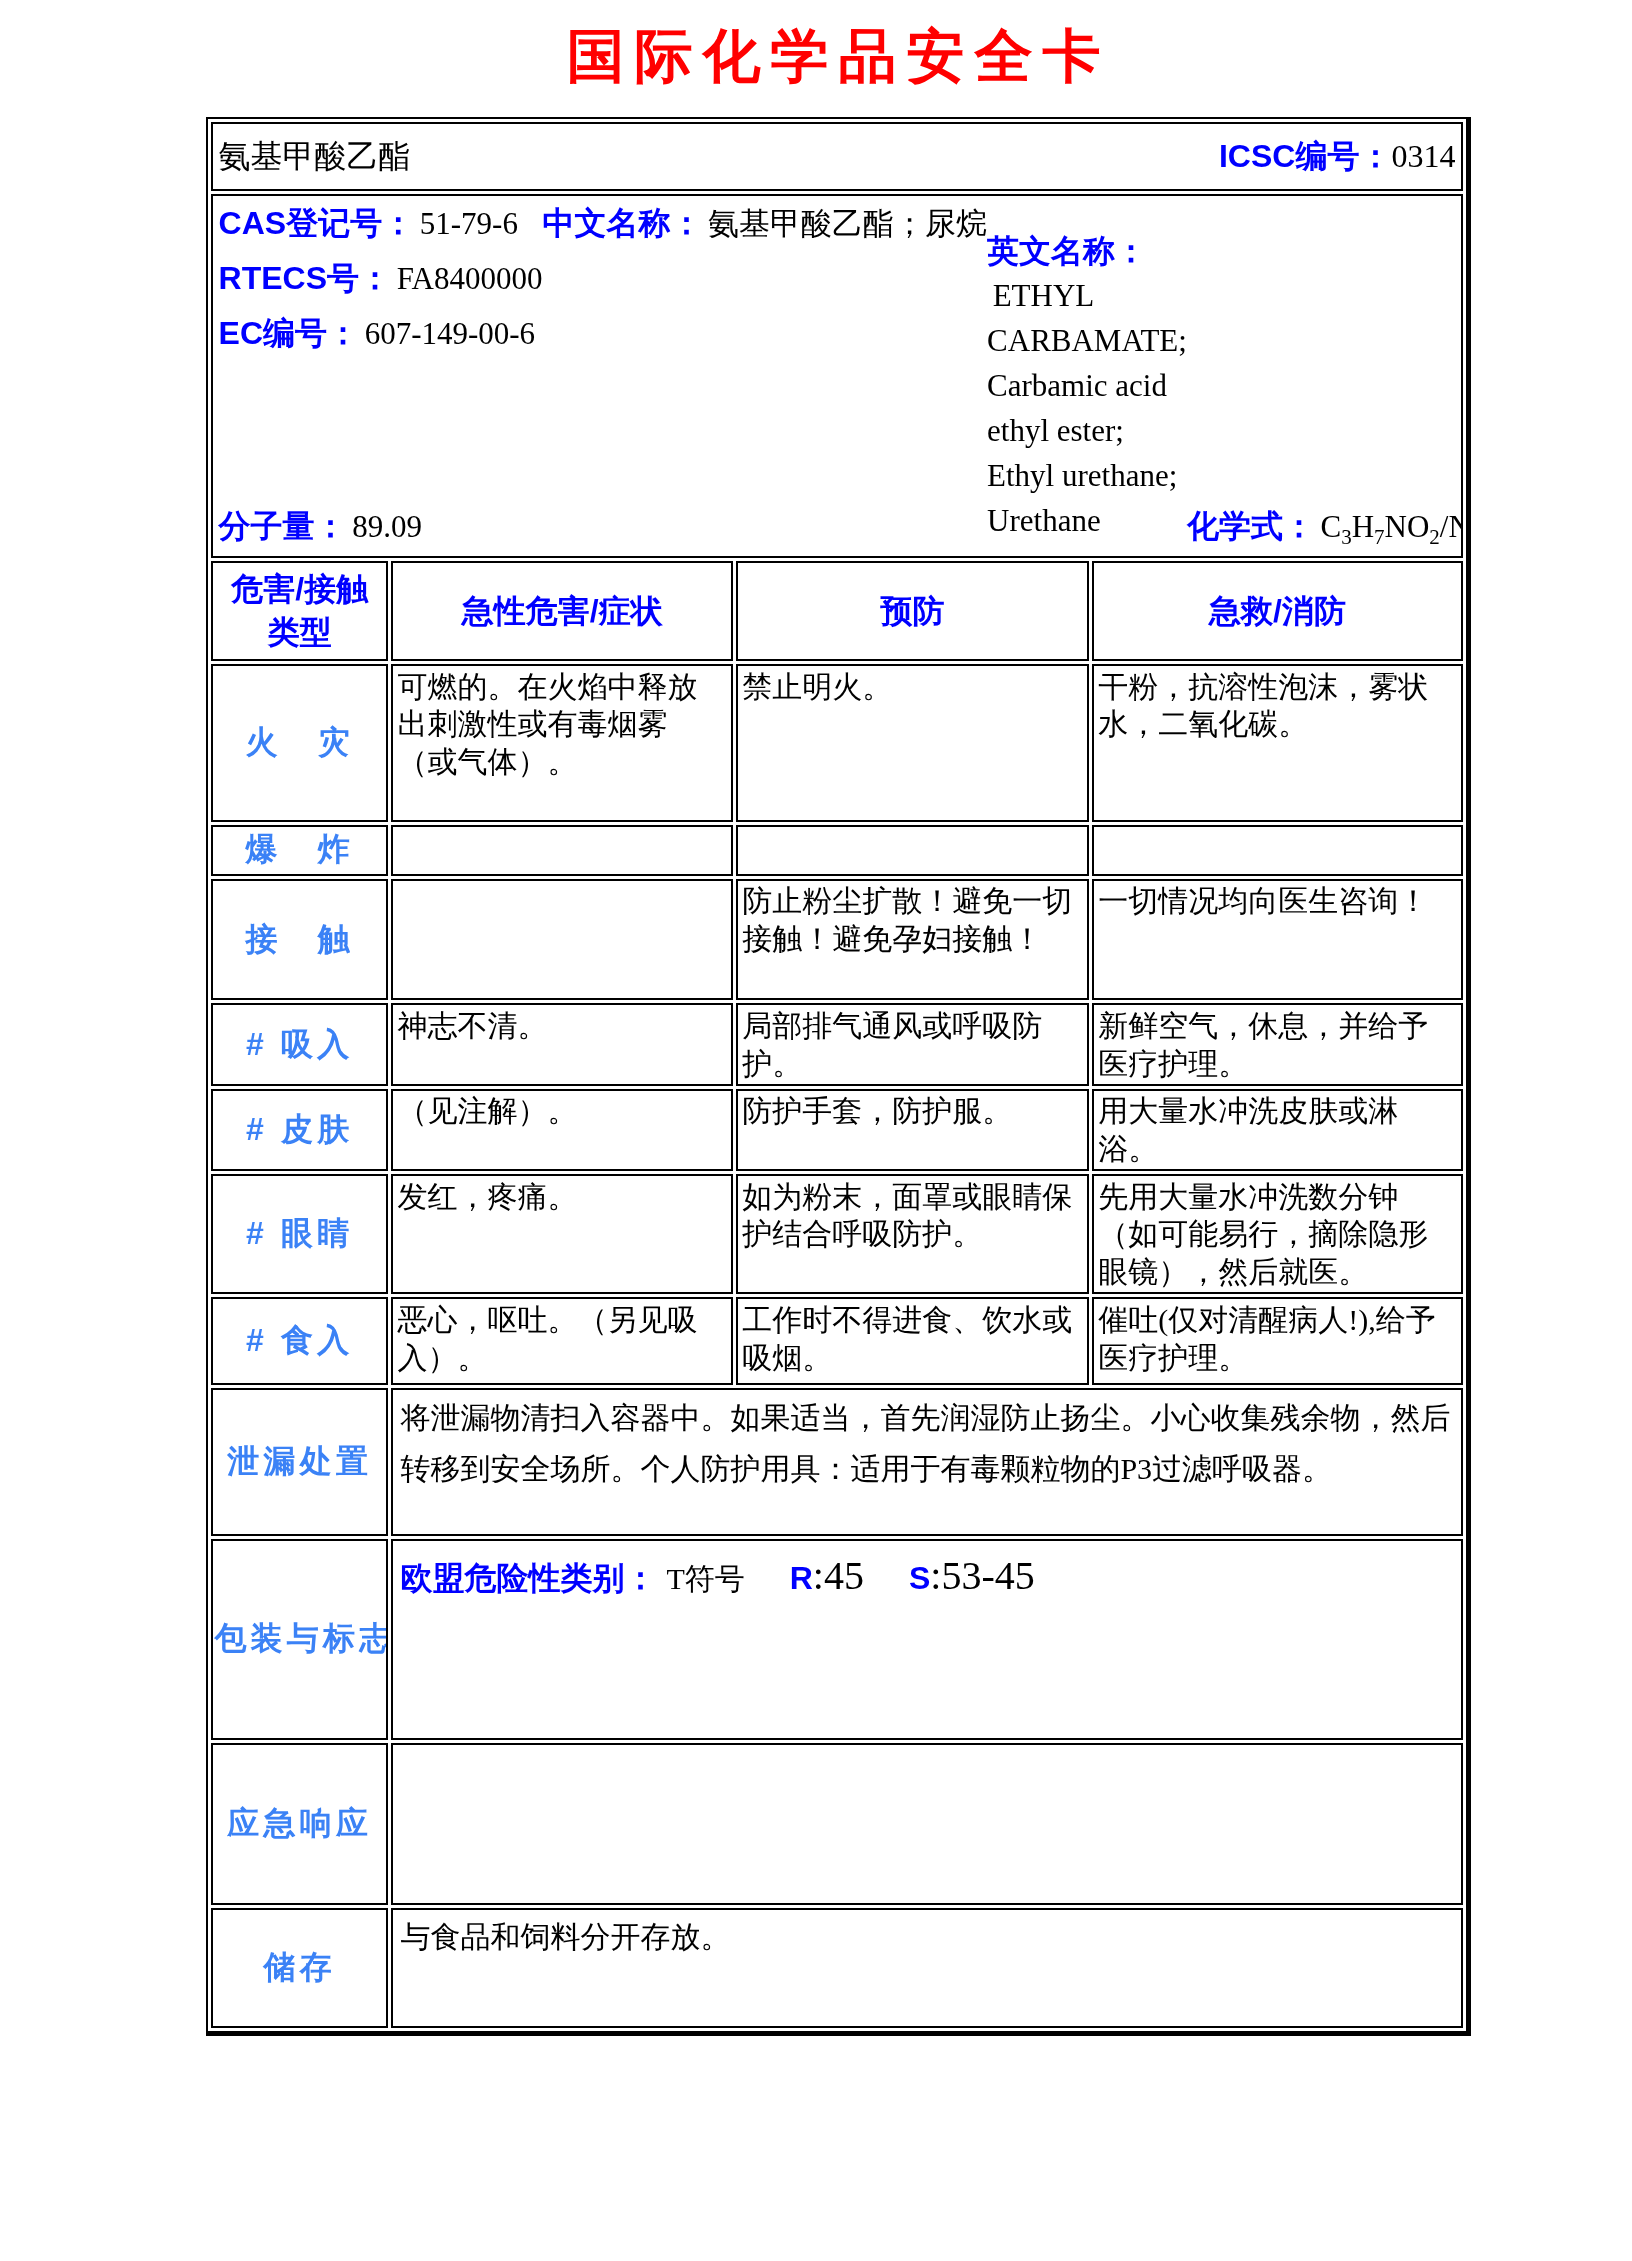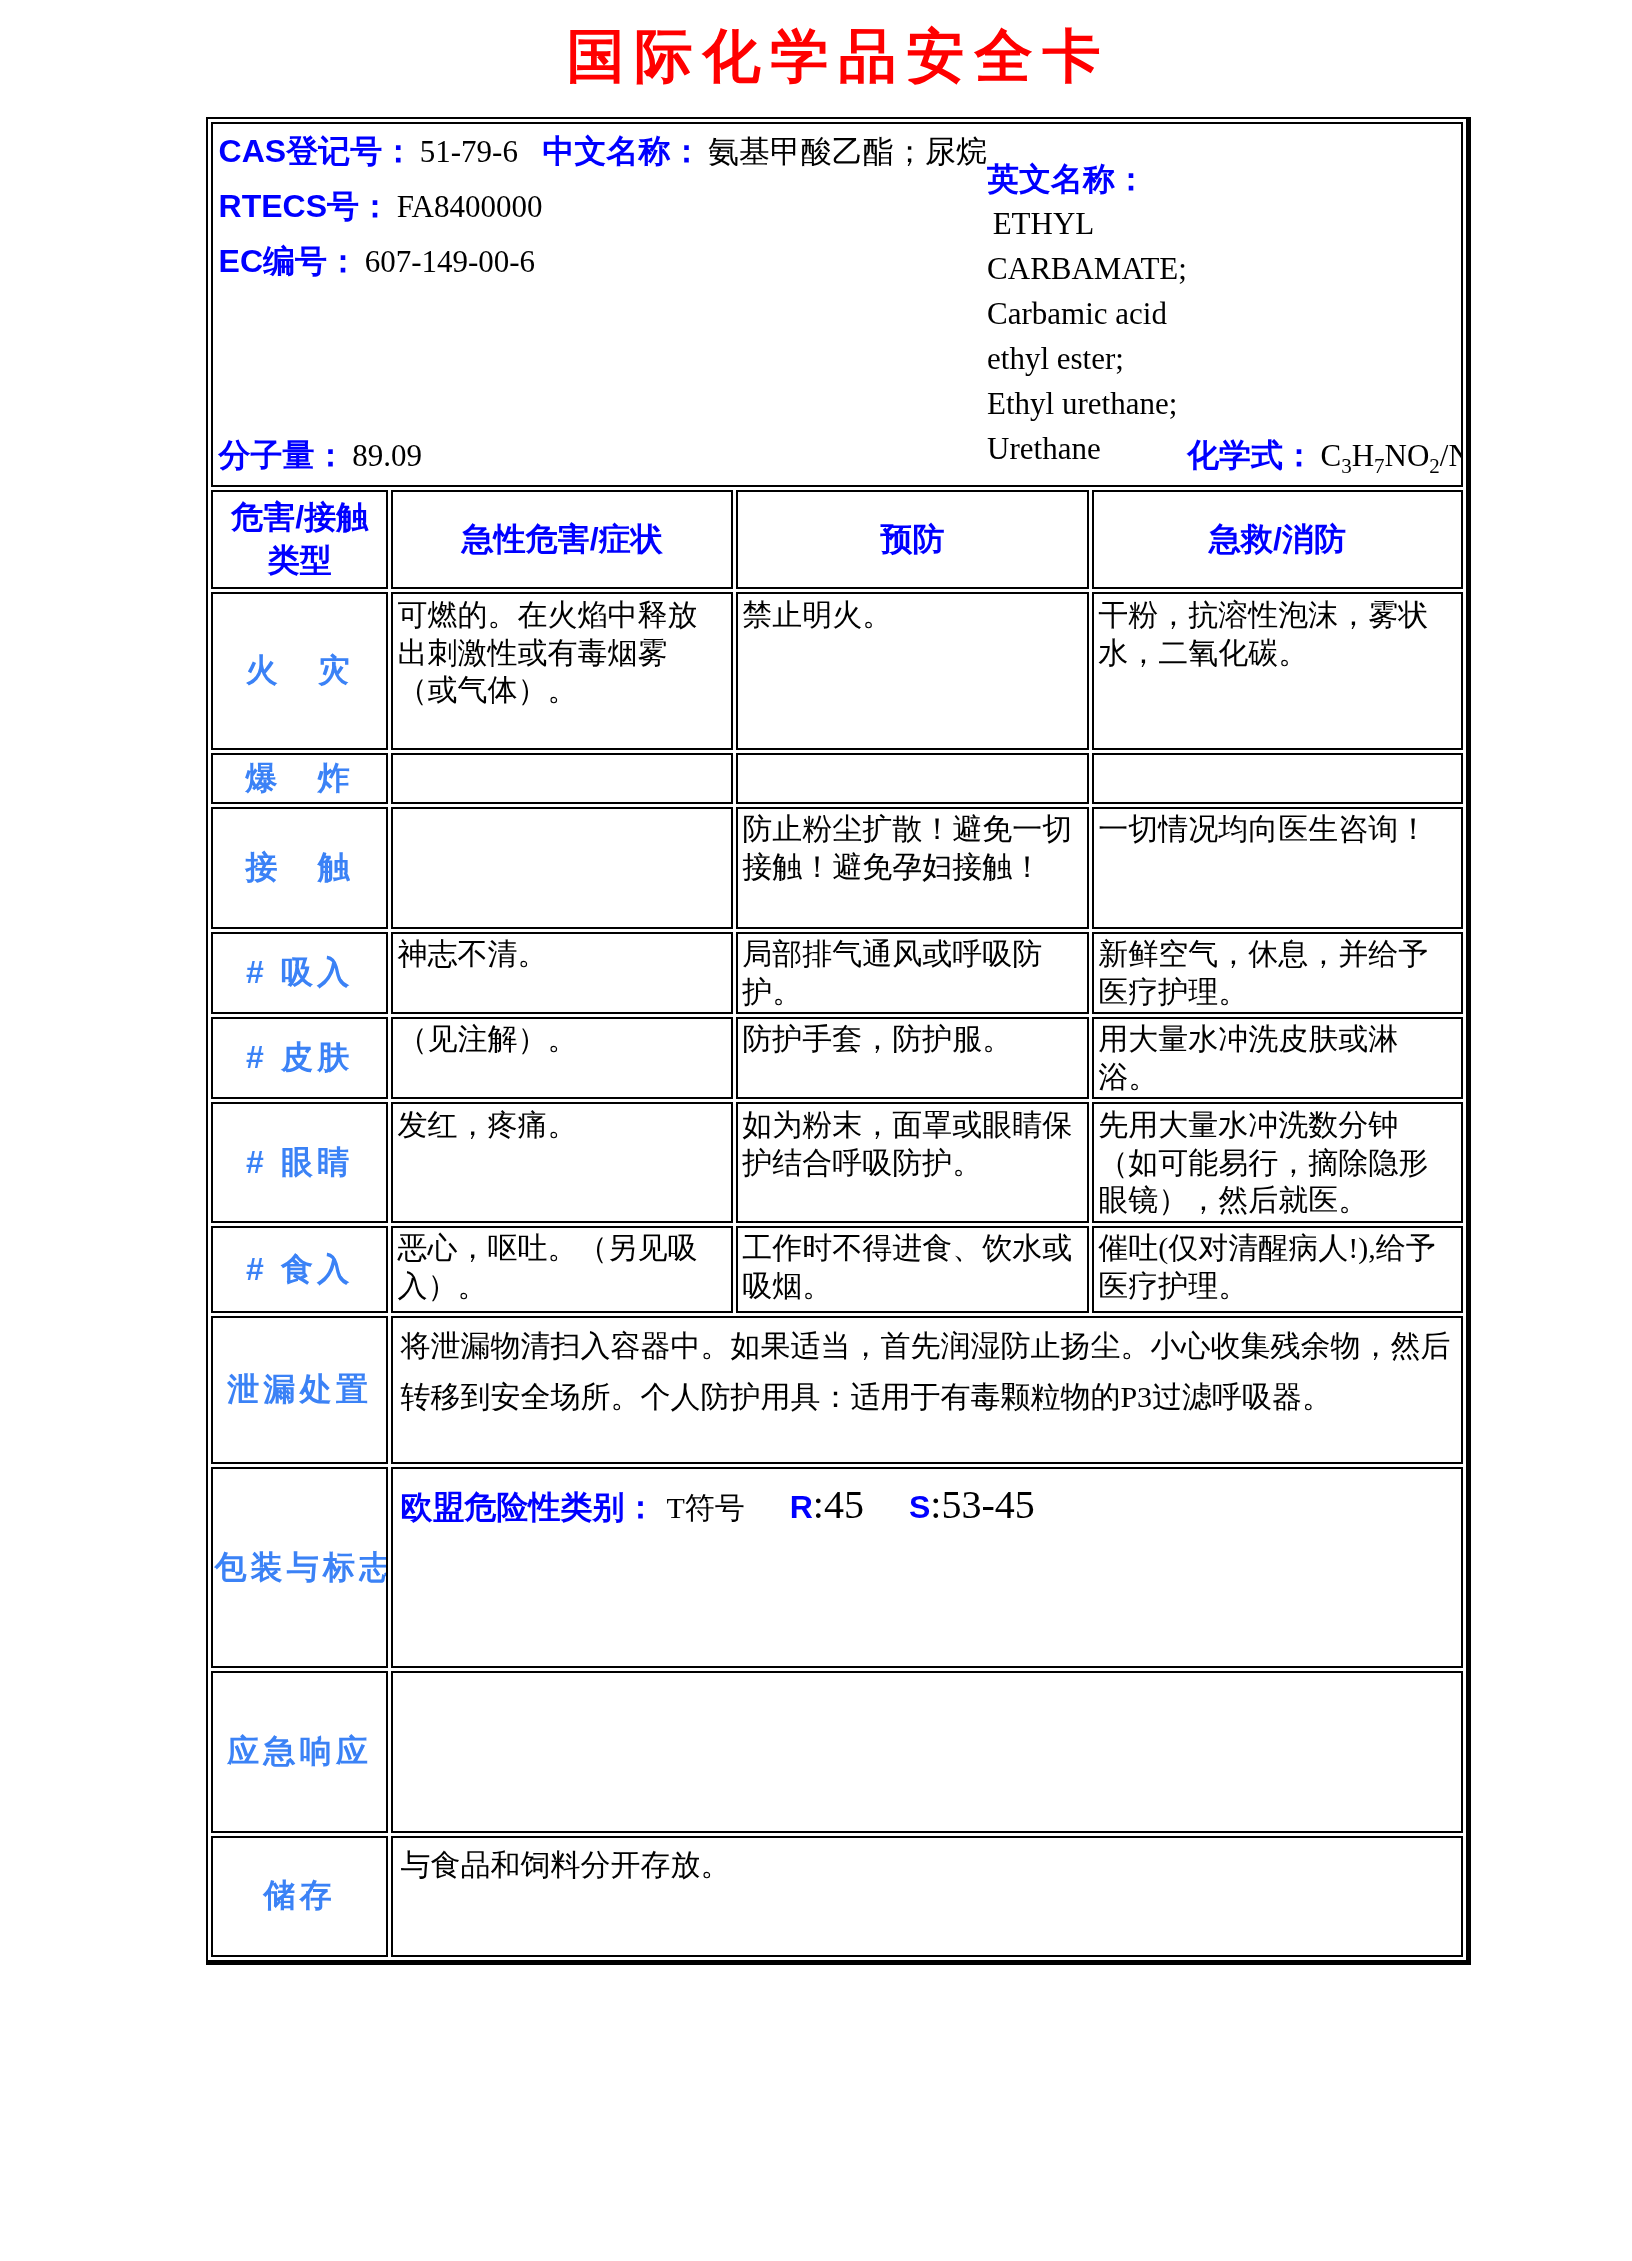--- a/index.html
+++ b/index.html
@@ -75,20 +75,30 @@
 
   <table class="card">
     <colgroup>
       <col style="width:176px">
         <col style="width:339px">
         <col style="width:350px">
         <col style="width:368px">
     </colgroup>
 
     <tbody>
+        <tr class="row-name">
+      <td colspan="4">
+        <div class="name-flex">
+          <span class="chem-name">氨基甲酸乙酯</span>
+          <span>
+            <span class="lbl">ICSC编号：</span><span class="icsc-val">0314</span>
+          </span>
+        </div>
+      </td>
+    </tr>
 
     <tr class="row-ids">
       <td colspan="4">
         <div class="ids-wrap">
           <div class="ids-left">
             <div class="id-line">
               <span class="lbl">CAS登记号：</span><span class="val">51-79-6</span>
             </div>
             <div class="id-line">
               <span class="lbl">RTECS号：</span><span class="val">FA8400000</span>

